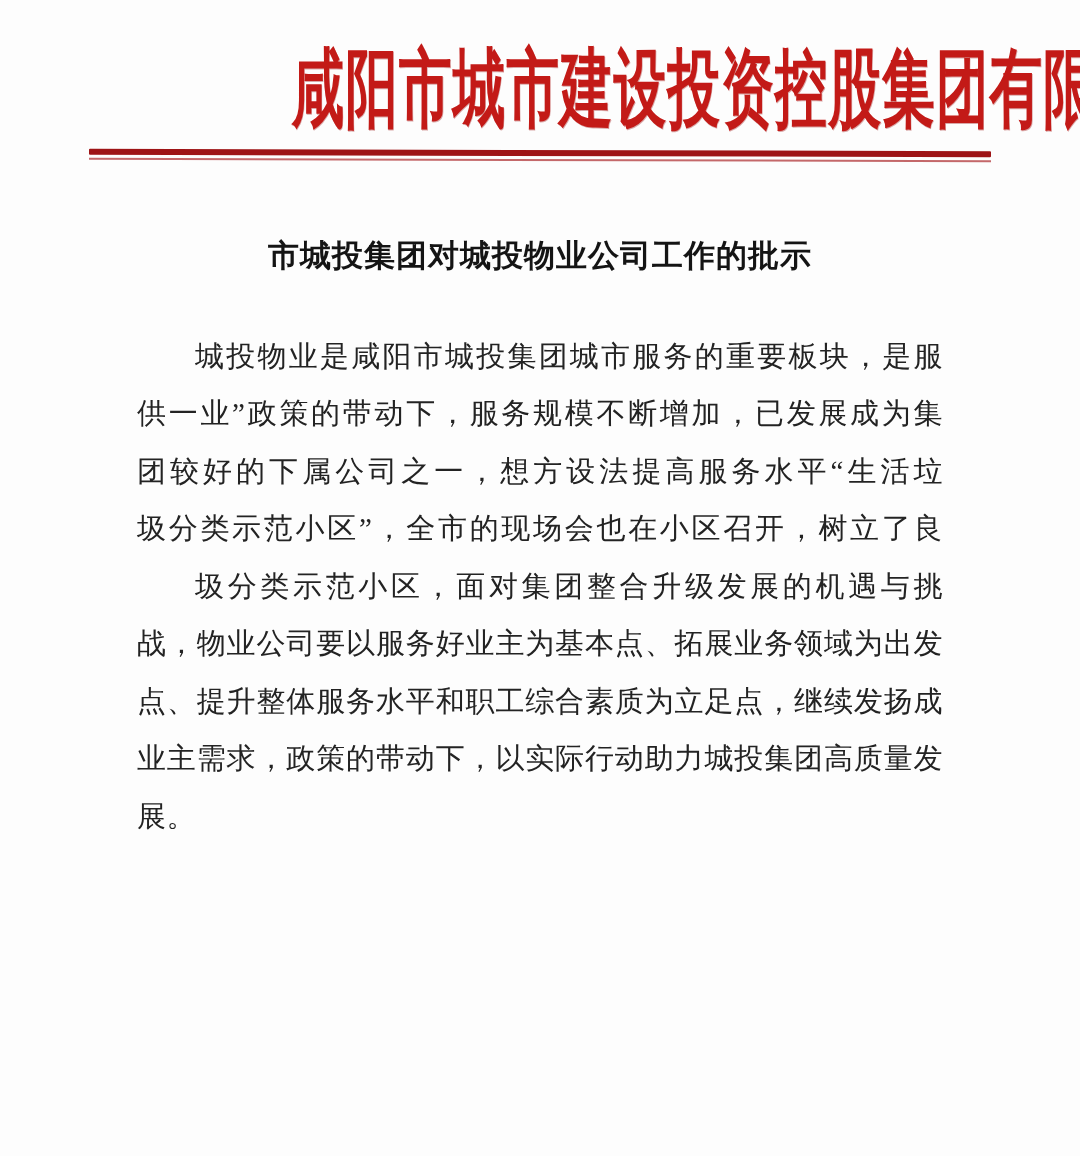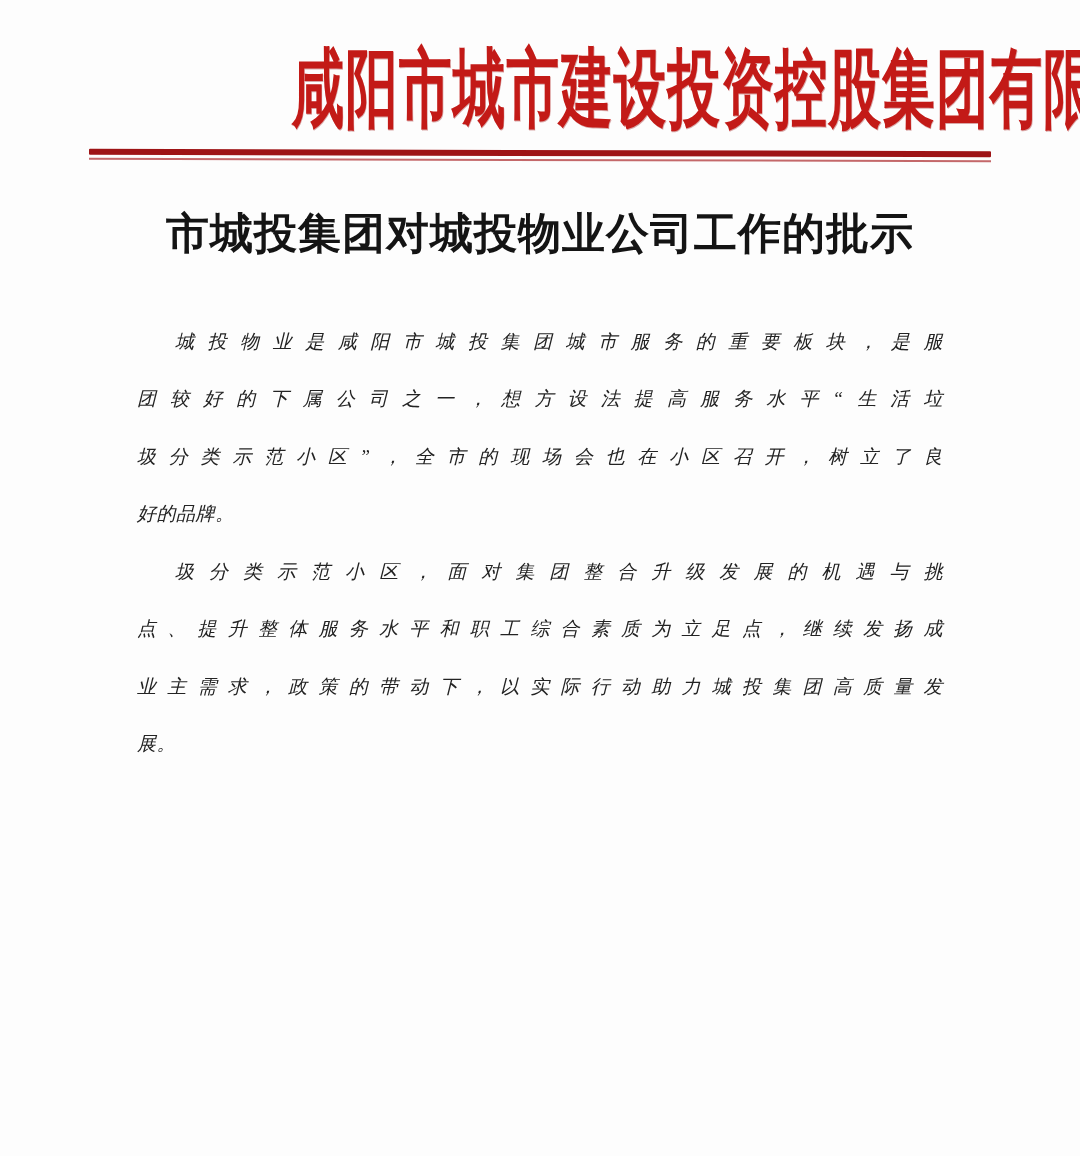--- a/index.html
+++ b/index.html
@@ -48,36 +48,35 @@
     background:var(--rule-dark);
     border-radius:1px;
   }
   .rule.thin{
     margin-top:3px;
     height:2px;
     background:var(--rule-light);
   }
   
   .doc-title{
-    margin-top:46px;
+    margin-top:76px;
     text-align:center;
-    font-size:43px;
+    font-size:31px;
     font-weight:700;
     letter-spacing:1px;
     line-height:1.25;
     color:var(--title-color);
     white-space:nowrap;
   }
   
   .doc-body{
     width:806px;
     margin:52px auto 0 auto;
     color:var(--body-color);
-    font-size:19px;
-    font-style:italic;
+    font-size:29px;
   }
   .paragraph{margin:0;}
   .line{
     line-height:57.5px;
     text-align:justify;
     text-align-last:justify;
     white-space:nowrap;
     letter-spacing:0.5px;
   }
   .line.first{
@@ -100,26 +99,27 @@
       <div class="rule thin"></div>
     </div>
   </header>
 
   <main>
     <h1 class="doc-title">市城投集团对城投物业公司工作的批示</h1>
 
     <div class="doc-body" id="paragraphs">
         <div class="paragraph">
           <div class="line first">城投物业是咸阳市城投集团城市服务的重要板块，是服</div>
+          <div class="line">供一业”政策的带动下，服务规模不断增加，已发展成为集</div>
           <div class="line">团较好的下属公司之一，想方设法提高服务水平“生活垃</div>
           <div class="line">圾分类示范小区”，全市的现场会也在小区召开，树立了良</div>
-          <div class="line last">好的品牌。</div>
         </div>
         <div class="paragraph">
           <div class="line first">圾分类示范小区，面对集团整合升级发展的机遇与挑</div>
+          <div class="line">战，物业公司要以服务好业主为基本点、拓展业务领域为出发</div>
           <div class="line">点、提升整体服务水平和职工综合素质为立足点，继续发扬成</div>
           <div class="line">业主需求，政策的带动下，以实际行动助力城投集团高质量发</div>
           <div class="line last">展。</div>
         </div>
       </div>
   </main>
 
 </div>
 
 </body></html>

